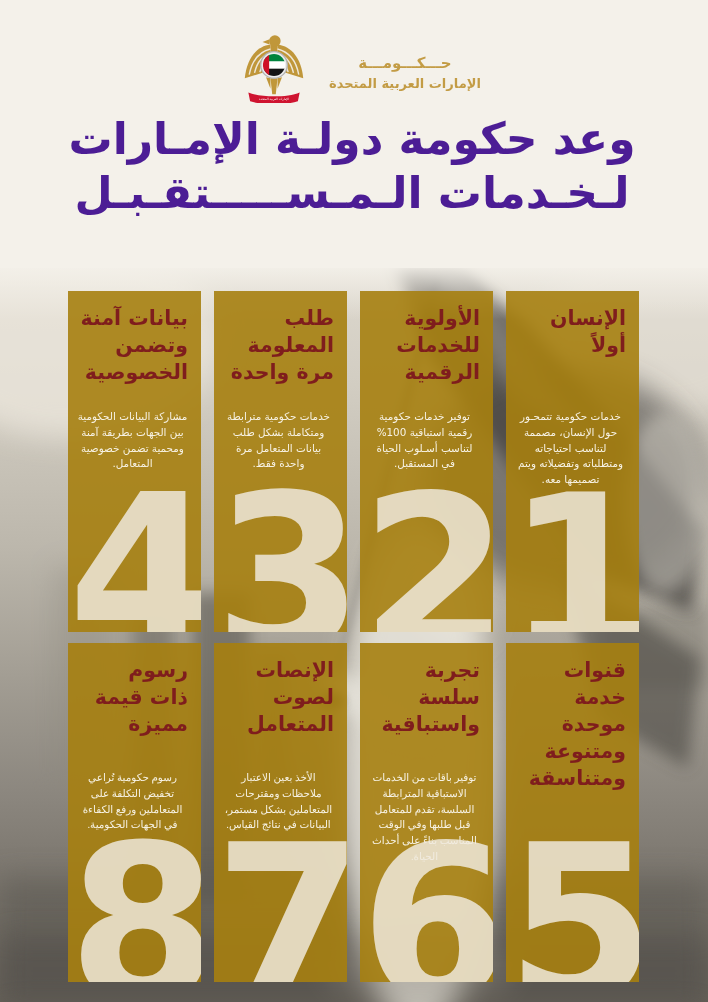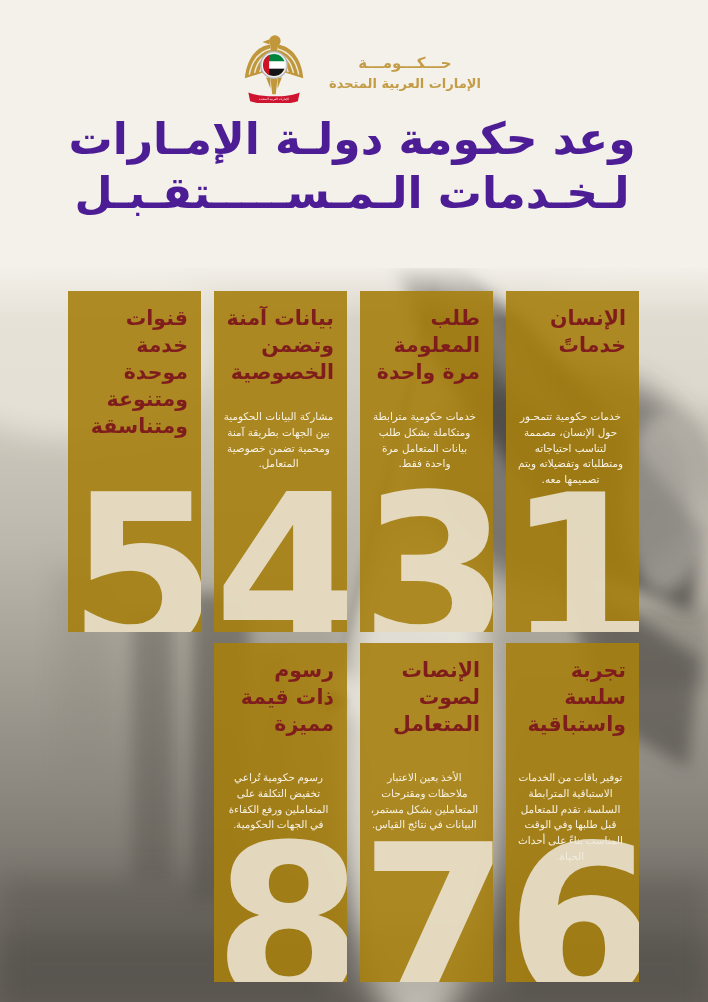--- a/index.html
+++ b/index.html
@@ -158,25 +158,32 @@
       </div>
     </div>
     <h1 class="title">وعد حكومة دولـة الإمـارات
 لـخـدمات الـمـســـــتقـبـل</h1>
   </header>
 
   <div class="cards">
 
     <article class="card">
       <h2>الإنسان
-خدماتً</h2>
+أولاً</h2>
       <p>خدمات حكومية تتمحـور حول الإنسان، مصممة لتناسب احتياجاته ومتطلباته وتفضيلاته ويتم تصميمها معه.</p>
       <div class="num">1</div>
     </article>
 
+    <article class="card">
+      <h2>الأولوية
+للخدمات
+الرقمية</h2>
+      <p>توفير خدمات حكومية رقمية استباقية 100% لتناسب أسـلوب الحياة في المستقبل.</p>
+      <div class="num">2</div>
+    </article>
 
     <article class="card">
       <h2>طلب
 المعلومة
 مرة واحدة</h2>
       <p>خدمات حكومية مترابطة ومتكاملة بشكل طلب بيانات المتعامل مرة واحدة فقط.</p>
       <div class="num">3</div>
     </article>
 
     <article class="card">

